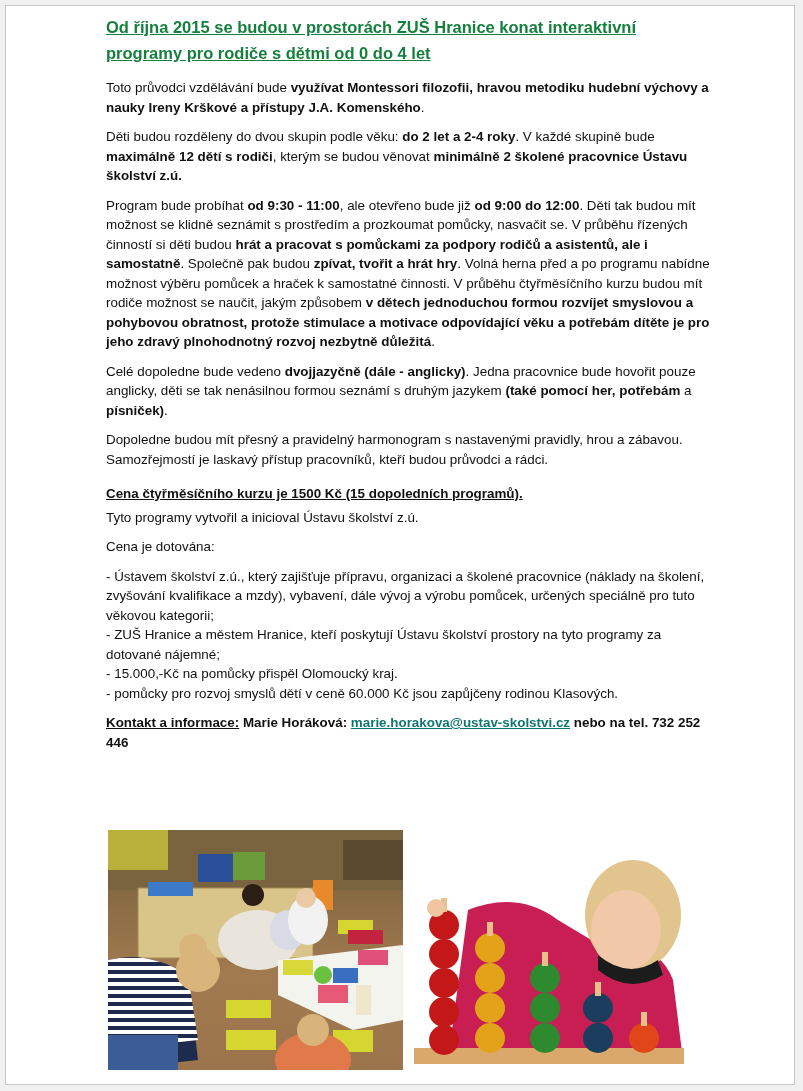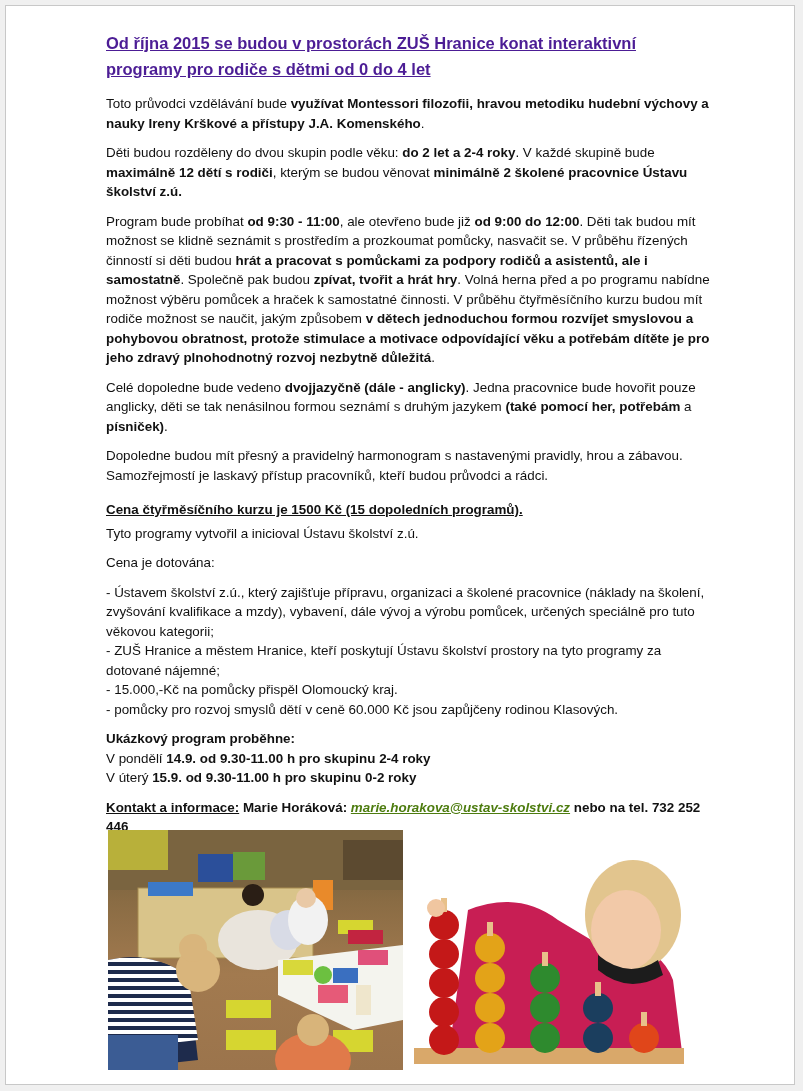--- a/index.html
+++ b/index.html
@@ -12,27 +12,27 @@
   }
   .sheet {
     position: absolute; left: 5px; top: 5px; width: 790px; height: 1080px;
     background: #ffffff; border: 1px solid #c8c8c8; box-sizing: border-box;
   }
   .content {
     position: absolute; left: 100px; top: 8px; width: 610px;
     font-size: 13.4px; line-height: 19.5px;
   }
   h1 {
-    margin: 16px 0 12px 0; font-size: 16.5px; line-height: 26px; font-weight: bold;
-    text-decoration: underline; color: #4c1d95;
+    margin: 0 0 12px 0; font-size: 16.5px; line-height: 26px; font-weight: bold;
+    text-decoration: underline; color: #15803d;
   }
   p { margin: 0 0 10px 0; }
   p.tight { margin: 15px 0 4px 0; text-decoration: underline; }
   b { font-weight: bold; }
-  .link { color: #4d7c0f; text-decoration: underline; font-style: italic; }
+  .link { color: #0f766e; text-decoration: underline; }
   .u { text-decoration: underline; }
   .photos { position: absolute; top: 824px; left: 102px; width: 600px; height: 250px; }
   .photo1 {
     position: absolute; left: 0; top: 0; width: 295px; height: 240px;
     background: linear-gradient(180deg, #6b5a3a 0%, #8a6c44 30%, #a27a4f 60%, #9b744c 100%);
     overflow: hidden;
   }
   .photo2 {
     position: absolute; left: 300px; top: 0; width: 295px; height: 242px;
     background: #ffffff; overflow: hidden;
@@ -60,25 +60,20 @@
 
     <p>Cena je dotována:</p>
 
     <p>
       <span>- Ústavem školství z.ú., který zajišťuje přípravu, organizaci a školené pracovnice (náklady na školení, zvyšování kvalifikace a mzdy), vybavení, dále vývoj a výrobu pomůcek, určených speciálně pro tuto věkovou kategorii;</span><br>
       <span>- ZUŠ Hranice a městem Hranice, kteří poskytují Ústavu školství prostory na tyto programy za dotované nájemné;</span><br>
       <span>- 15.000,-Kč na pomůcky přispěl Olomoucký kraj.</span><br>
       <span>- pomůcky pro rozvoj smyslů dětí v ceně 60.000 Kč jsou zapůjčeny rodinou Klasových.</span>
     </p>
 
-    <p>
-      <b>Ukázkový program proběhne:</b><br>
-      <span>V pondělí </span><b>14.9. od  9.30-11.00 h pro skupinu 2-4 roky</b><br>
-      <span>V úterý </span><b>15.9. od 9.30-11.00 h pro skupinu 0-2 roky</b>
-    </p>
 
 
     <p><b class="u">Kontakt a informace:</b><b> Marie Horáková: </b><b><a class="link" href="#">marie.horakova@ustav-skolstvi.cz</a></b><b> nebo na tel. 732 252 446</b></p>
   </div>
 
   <div class="photos">
     <div class="photo1" title="Děti s rodiči a lektorkou na koberci ve třídě s pomůckami">
       <svg width="295" height="240" viewBox="0 0 295 240">
         <rect x="0" y="0" width="295" height="60" fill="#7a6440"></rect>
         <rect x="0" y="0" width="60" height="40" fill="#b8b03a"></rect>

